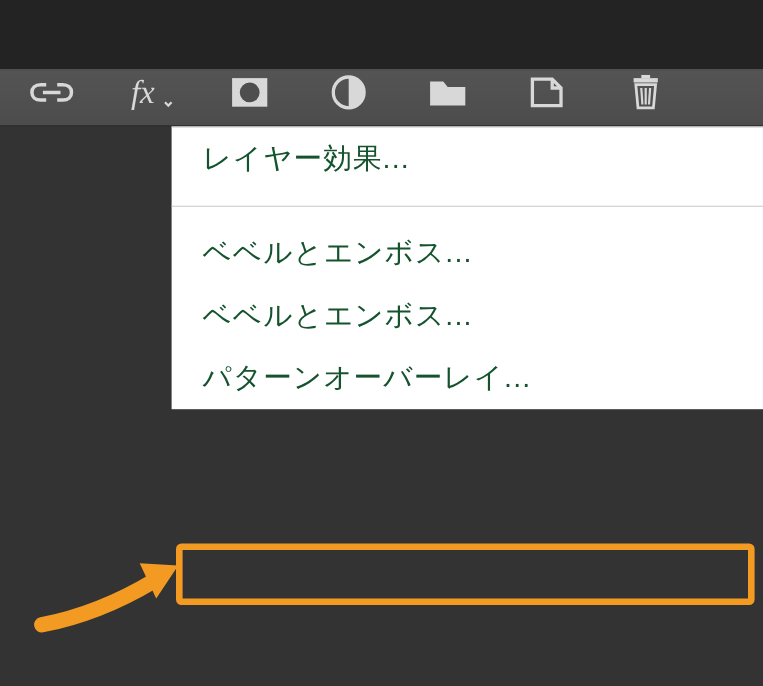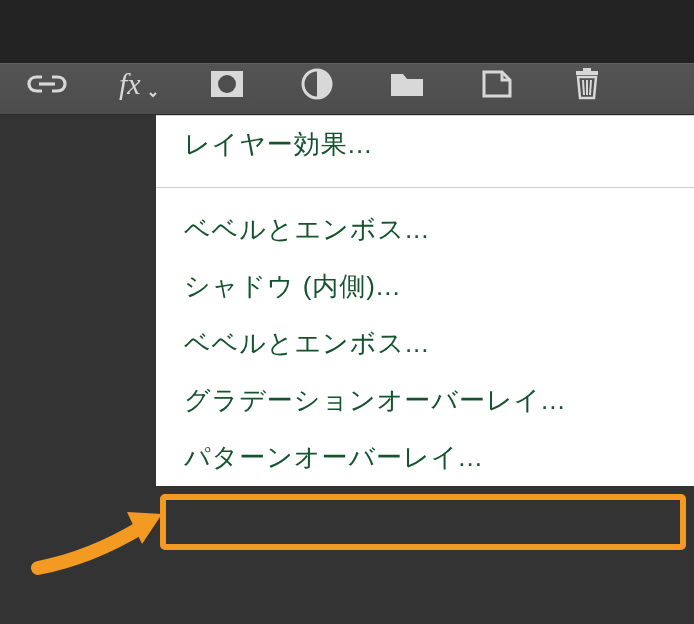--- a/index.html
+++ b/index.html
@@ -141,23 +141,21 @@
       <line x1="15" y1="12" x2="15" y2="27" stroke="#d8d8d8" stroke-width="2"></line>
       <line x1="19" y1="12" x2="18" y2="27" stroke="#d8d8d8" stroke-width="2"></line>
     </svg>
   </div>
 </div>
 
 <div class="menu">
   <div class="menu-item">レイヤー効果...</div>
   <div class="menu-separator"></div>
   <div class="menu-item">ベベルとエンボス...</div>
-  <div class="menu-item">シャドウ (内側)...</div>
   <div class="menu-item">ベベルとエンボス...</div>
-  <div class="menu-item">グラデーションオーバーレイ...</div>
   <div class="menu-item">パターンオーバーレイ...</div>
 </div>
 
 <div class="highlight"></div>
 
 <svg class="arrow" width="140" height="90" viewBox="0 0 140 90">
   <path d="M8 80 Q 60 70 110 40" stroke="#f39a23" stroke-width="14" fill="none" stroke-linecap="round"></path>
   <polygon points="132,26 97,24 112,56" fill="#f39a23"></polygon>
 </svg>
 

